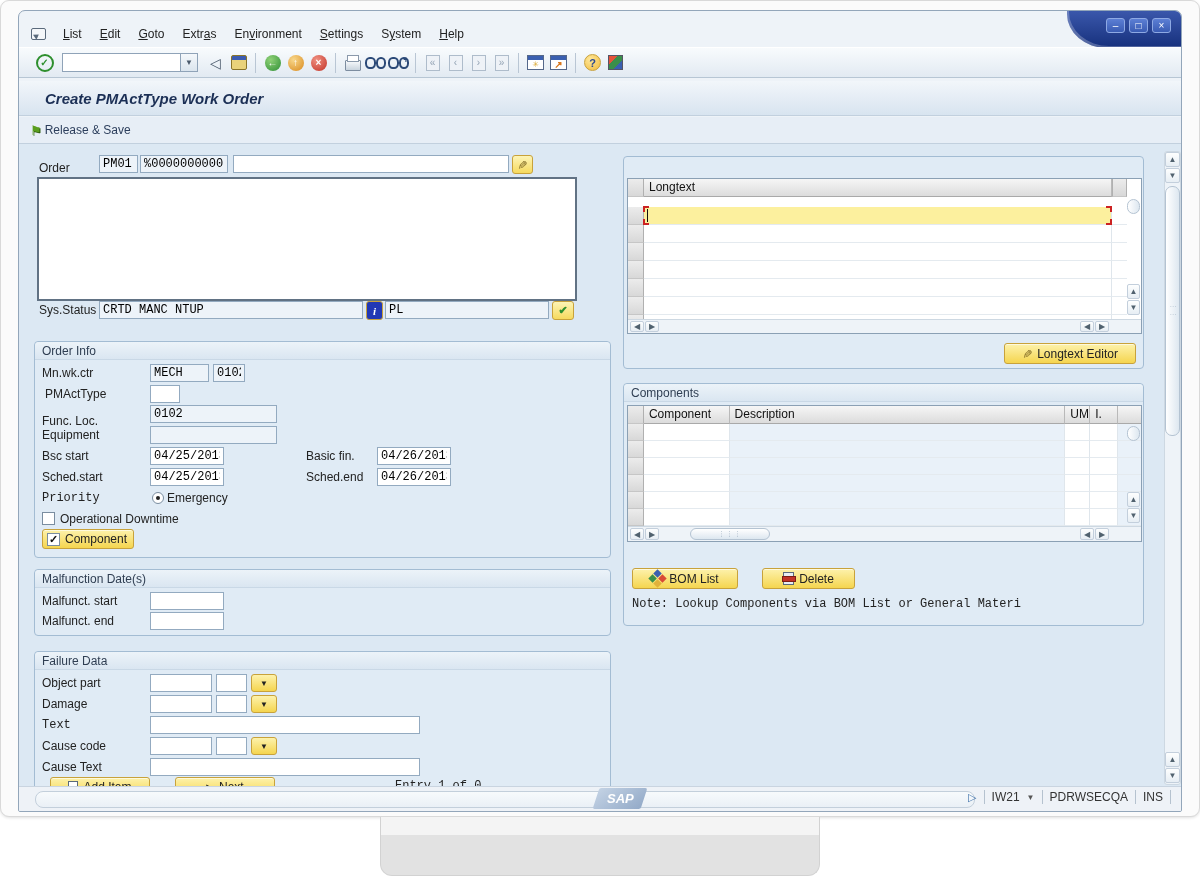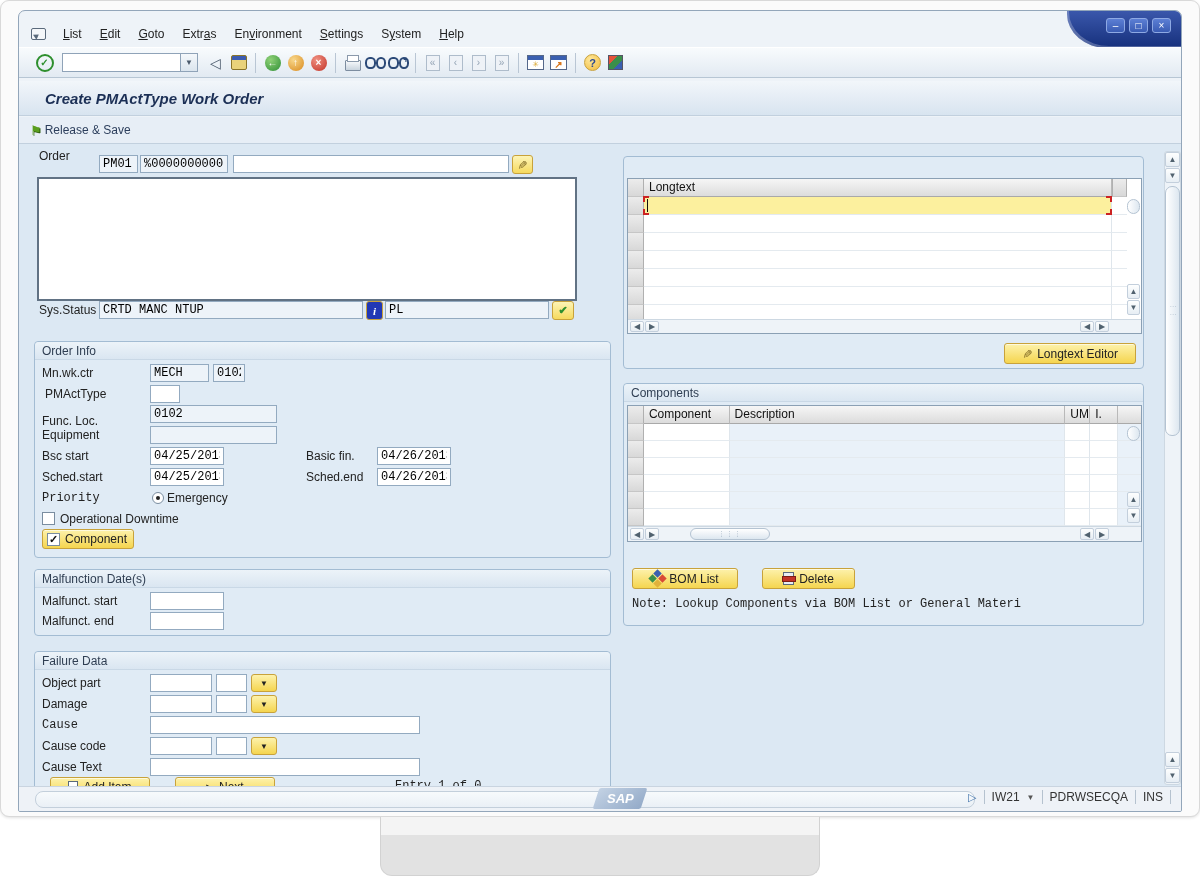--- a/index.html
+++ b/index.html
@@ -203,21 +203,21 @@
 
   <div class="apptoolbar">
     <span class="appbtn">
       <span class="flag">⚑</span>
       <span>Release &amp; Save</span>
     </span>
   </div>
 
   <div class="content">
 
-    <span class="lbl" style="left:20px;top:3px;">Order</span>
+    <span class="lbl" style="left:20px;top:15px;">Order</span>
     <input class="fld disp" style="left: 80px; top: 11px; width: 39px;" value="PM01">
     <input class="fld disp" style="left: 121px; top: 11px; width: 88px;" value="%00000000001">
     <input class="fld" style="left: 214px; top: 11px; width: 276px;" value="">
     <span class="sqbtn" style="left:493px;top:11px;width:21px;">
         <span class="pencil">✎</span>
       </span>
 
     <textarea class="bigtext" style=""></textarea>
 
     <span class="lbl" style="left:20px;top:157px;">Sys.Status</span>
@@ -269,42 +269,42 @@
     <div class="gbox" style="left:15px;top:507px;width:577px;height:160px;">
       <div class="gbox-h">Failure Data</div>
       <span class="lbl" style="left:7px;top:22px;">Object part</span>
       <input class="fld" style="left: 115px; top: 22px; width: 62px;" value="">
       <input class="fld" style="left: 181px; top: 22px; width: 31px;" value="">
       <span class="ddbtn" style="left:216px;top:22px;">▼</span>
       <span class="lbl" style="left:7px;top:43px;">Damage</span>
       <input class="fld" style="left: 115px; top: 43px; width: 62px;" value="">
       <input class="fld" style="left: 181px; top: 43px; width: 31px;" value="">
       <span class="ddbtn" style="left:216px;top:43px;">▼</span>
-      <span class="lbl mono" style="left:7px;top:64px;">Cause</span>
+      <span class="lbl mono" style="left:7px;top:64px;">Text</span>
       <input class="fld" style="left: 115px; top: 64px; width: 270px;" value="">
       <span class="lbl" style="left:7px;top:85px;">Cause code</span>
       <input class="fld" style="left: 115px; top: 85px; width: 62px;" value="">
       <input class="fld" style="left: 181px; top: 85px; width: 31px;" value="">
       <span class="ddbtn" style="left:216px;top:85px;">▼</span>
       <span class="lbl" style="left:7px;top:106px;">Cause Text</span>
       <input class="fld" style="left: 115px; top: 106px; width: 270px;" value="">
       <span class="ybtn" style="left:15px;top:125px;width:100px;height:20px;">
         <span class="pageicon"></span>
         <span>Add Item</span>
       </span>
       <span class="ybtn" style="left:140px;top:125px;width:100px;height:20px;">
         <span style="font-size:10px;">▶</span>
         <span>Next</span>
       </span>
       <span class="lbl mono" style="left:360px;top:125px;">Entry 1 of 0</span>
     </div>
 
     <div class="gbox" style="left:604px;top:12px;width:521px;height:213px;">
       <div class="twrap" style="left:3px;top:21px;width:515px;height:156px;">
-        <div class="trow" style="height:18px;">
+        <div class="trow" style="height:28px;">
           <div class="selcell" style="width:16px;height:18px;"></div>
           <div class="hcell" style="width:468px;height:18px;">Longtext</div>
           <div class="selcell" style="width:15px;height:18px;border-left:1px solid #b0b0b0;"></div>
         </div>
         <div id="lt-body">
             <div class="trow" style="height: 18px;">
               <div class="selcell" style="width: 16px; height: 18px;"></div>
               <div class="tcell ltactive" style="width: 468px; height: 18px; font-family: &quot;Liberation Mono&quot;, monospace; font-size: 12px;">
                 <span class="ck tl"></span>
                 <span class="ck tr"></span>

